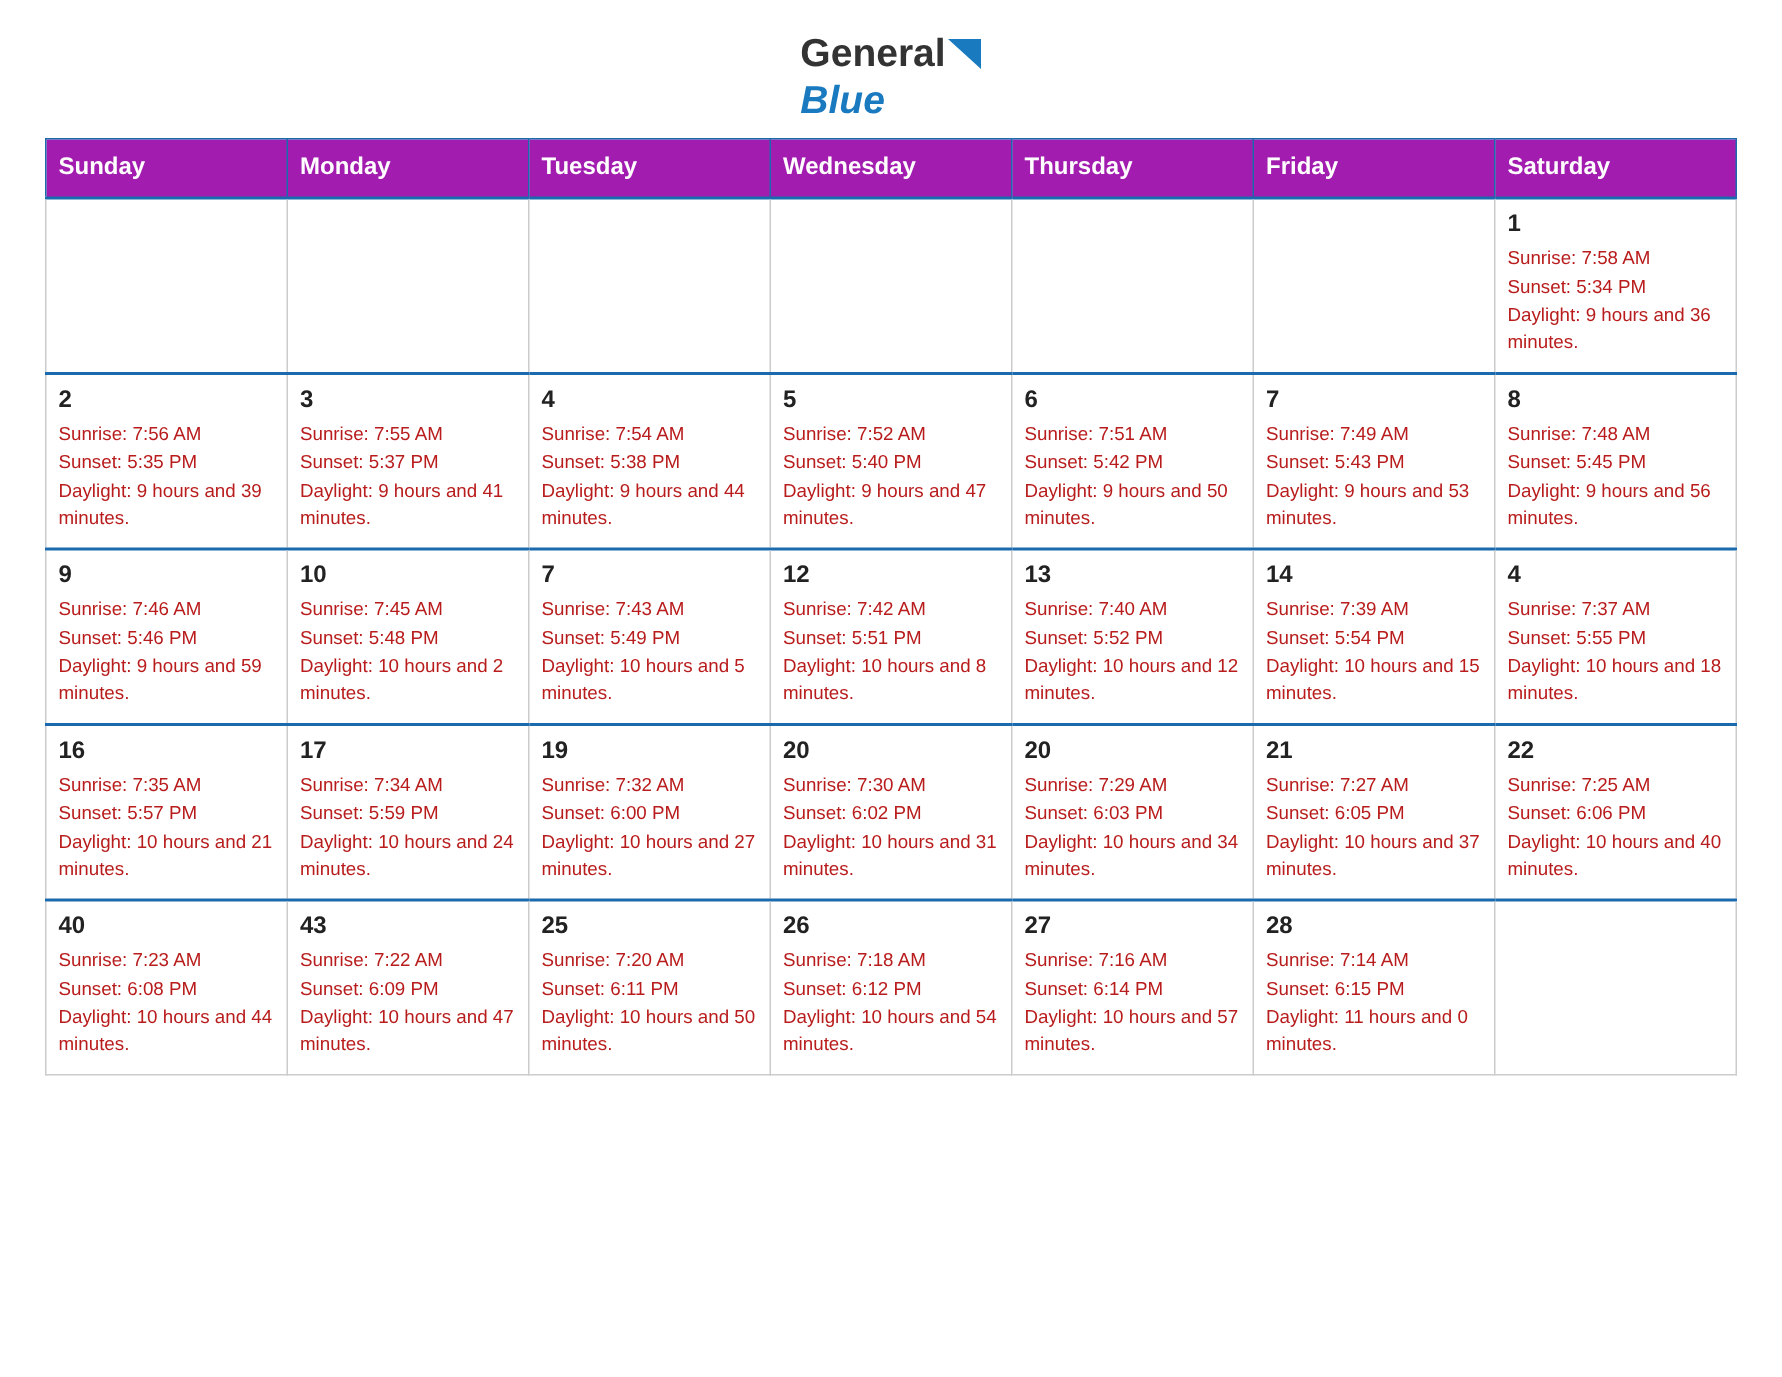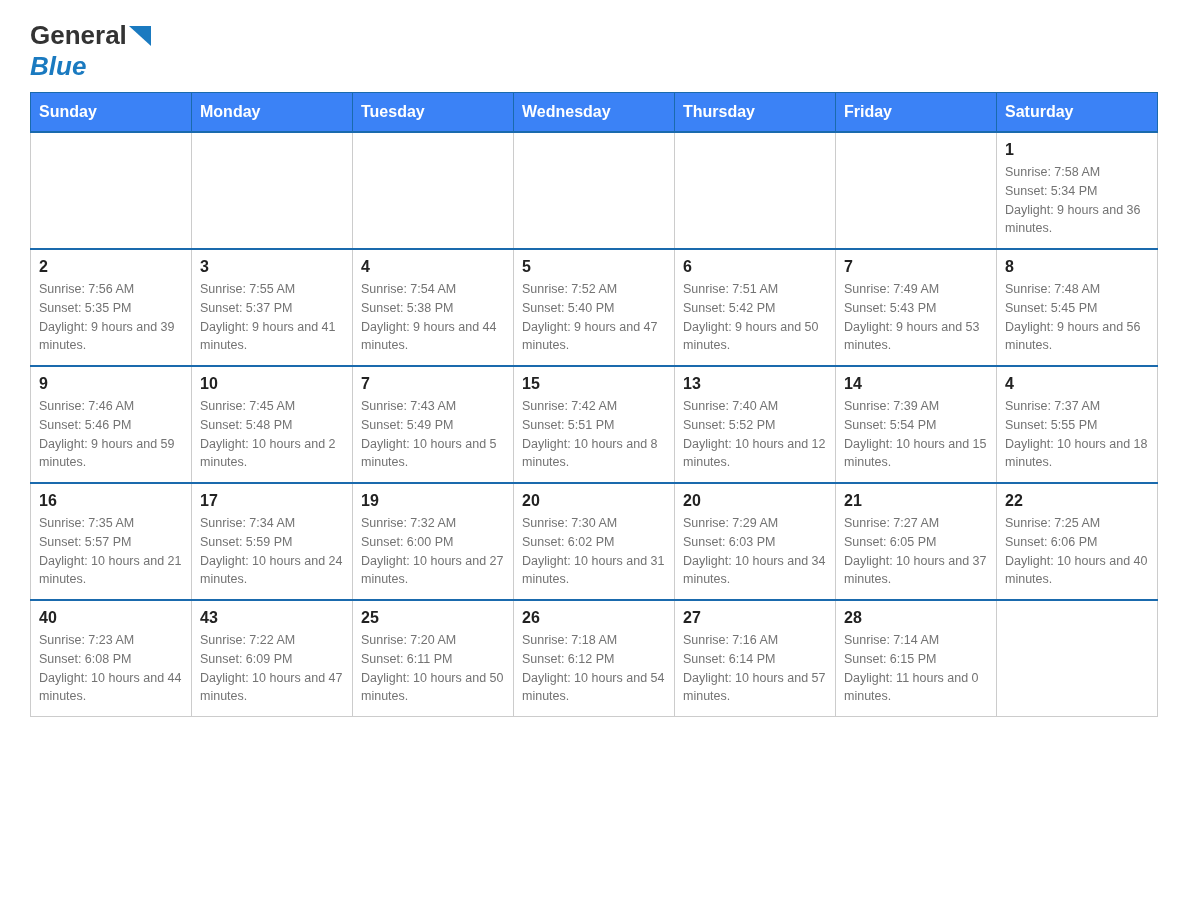--- a/index.html
+++ b/index.html
@@ -5,21 +5,21 @@
     * { box-sizing: border-box; margin: 0; padding: 0; }
     body {
       font-family: Arial, sans-serif;
       background: #fff;
       padding: 20px 30px;
       width: 1188px;
       min-height: 918px;
     }
     .header-area {
       display: flex;
-      justify-content: space-between;
+      justify-content: center;
       align-items: flex-start;
       margin-bottom: 8px;
     }
     .logo {
       display: flex;
       flex-direction: column;
       align-items: flex-start;
     }
     .logo-general {
       font-size: 26px;
@@ -47,21 +47,21 @@
       font-size: 22px;
       color: #333;
       margin-top: 4px;
     }
     .calendar {
       width: 100%;
       border-collapse: collapse;
       margin-top: 10px;
     }
     .calendar thead th {
-      background-color: #3b82f6;
+      background-color: #a21caf;
       color: #fff;
       font-size: 16px;
       font-weight: bold;
       padding: 10px 8px;
       text-align: left;
       border: 1px solid #1a6aad;
     }
     .calendar tbody td {
       vertical-align: top;
       border: 1px solid #ccc;
@@ -78,21 +78,21 @@
     .day-number {
       font-size: 16px;
       font-weight: bold;
       color: #222;
       display: block;
       margin-bottom: 4px;
     }
     .day-info {
       font-size: 12.5px;
       line-height: 1.5;
-      color: #737373;
+      color: #b91c1c;
     }
     .empty-cell {
       background: #f9f9f9;
     }
     td.empty-cell {
       border-top: 2px solid #1a6aad;
     }
   </style>
 </head>
 <body>
@@ -177,21 +177,21 @@
         </td>
         <td>
           <span class="day-number">10</span>
           <div class="day-info">Sunrise: 7:45 AM<br>Sunset: 5:48 PM<br>Daylight: 10 hours and 2 minutes.</div>
         </td>
         <td>
           <span class="day-number">7</span>
           <div class="day-info">Sunrise: 7:43 AM<br>Sunset: 5:49 PM<br>Daylight: 10 hours and 5 minutes.</div>
         </td>
         <td>
-          <span class="day-number">15</span>
+          <span class="day-number">12</span>
           <div class="day-info">Sunrise: 7:42 AM<br>Sunset: 5:51 PM<br>Daylight: 10 hours and 8 minutes.</div>
         </td>
         <td>
           <span class="day-number">13</span>
           <div class="day-info">Sunrise: 7:40 AM<br>Sunset: 5:52 PM<br>Daylight: 10 hours and 12 minutes.</div>
         </td>
         <td>
           <span class="day-number">14</span>
           <div class="day-info">Sunrise: 7:39 AM<br>Sunset: 5:54 PM<br>Daylight: 10 hours and 15 minutes.</div>
         </td>

